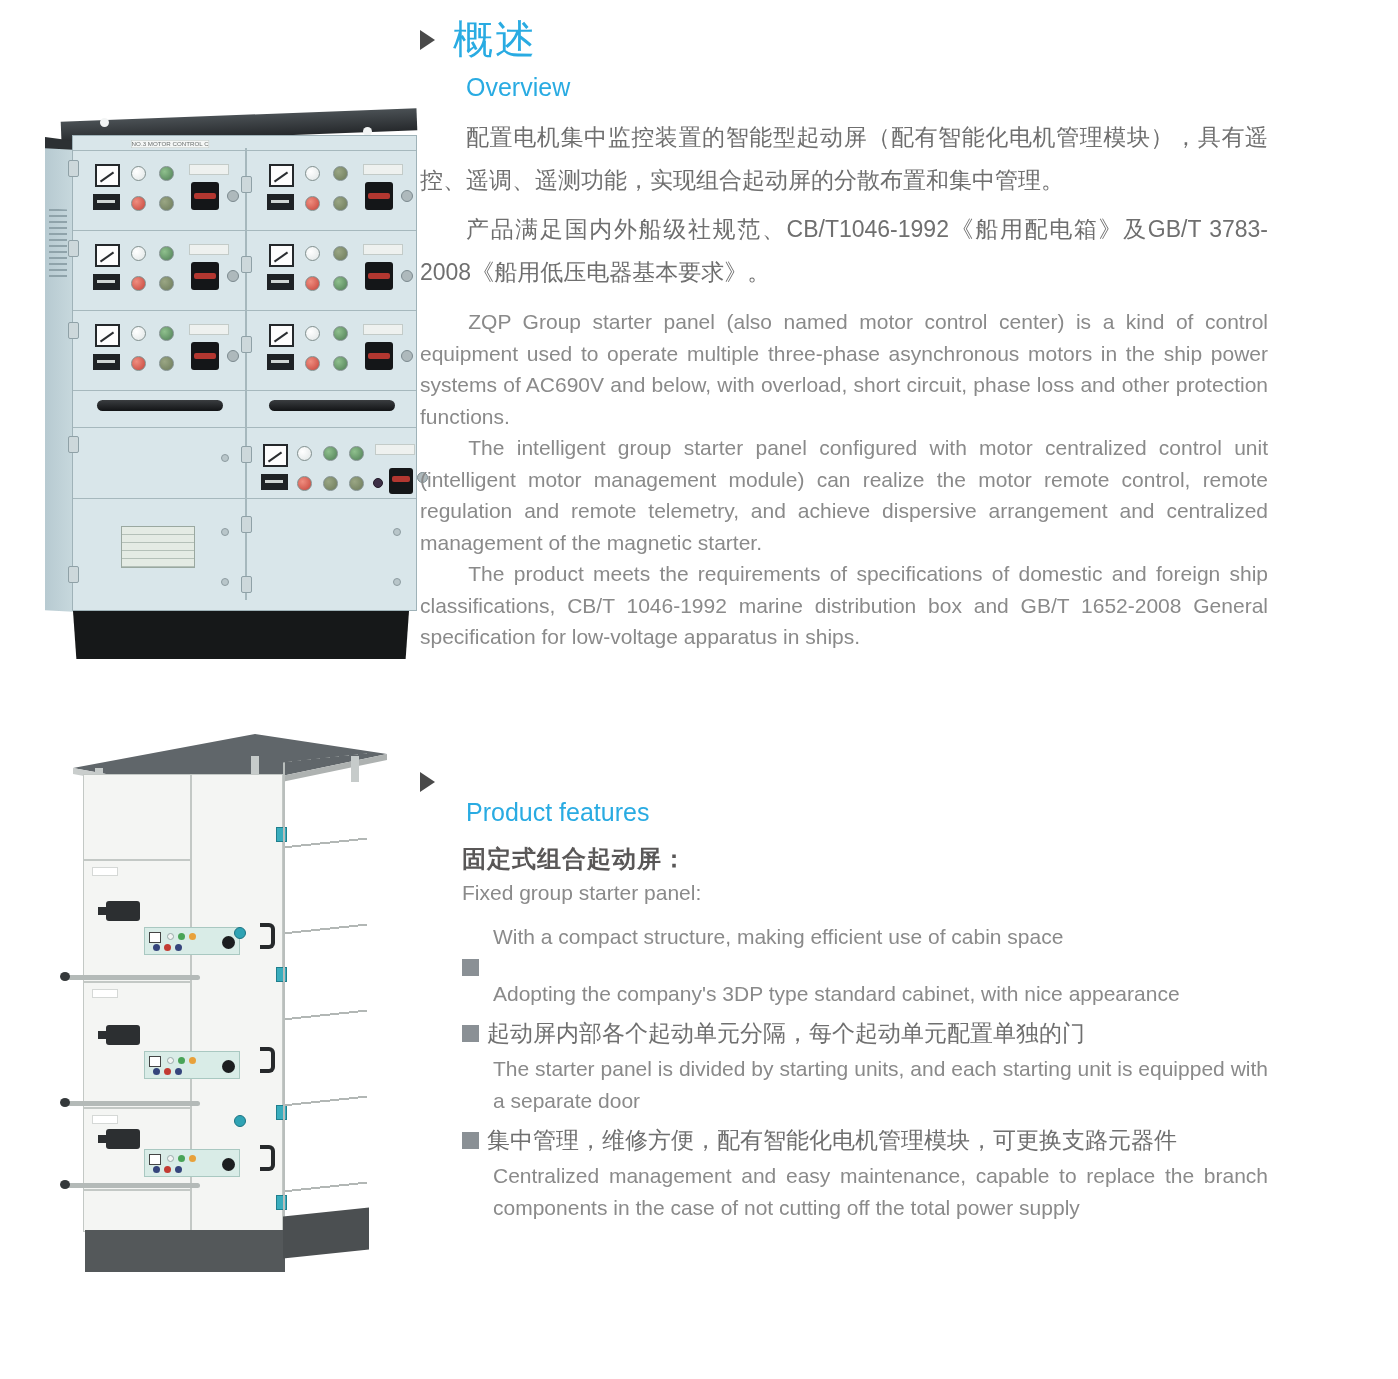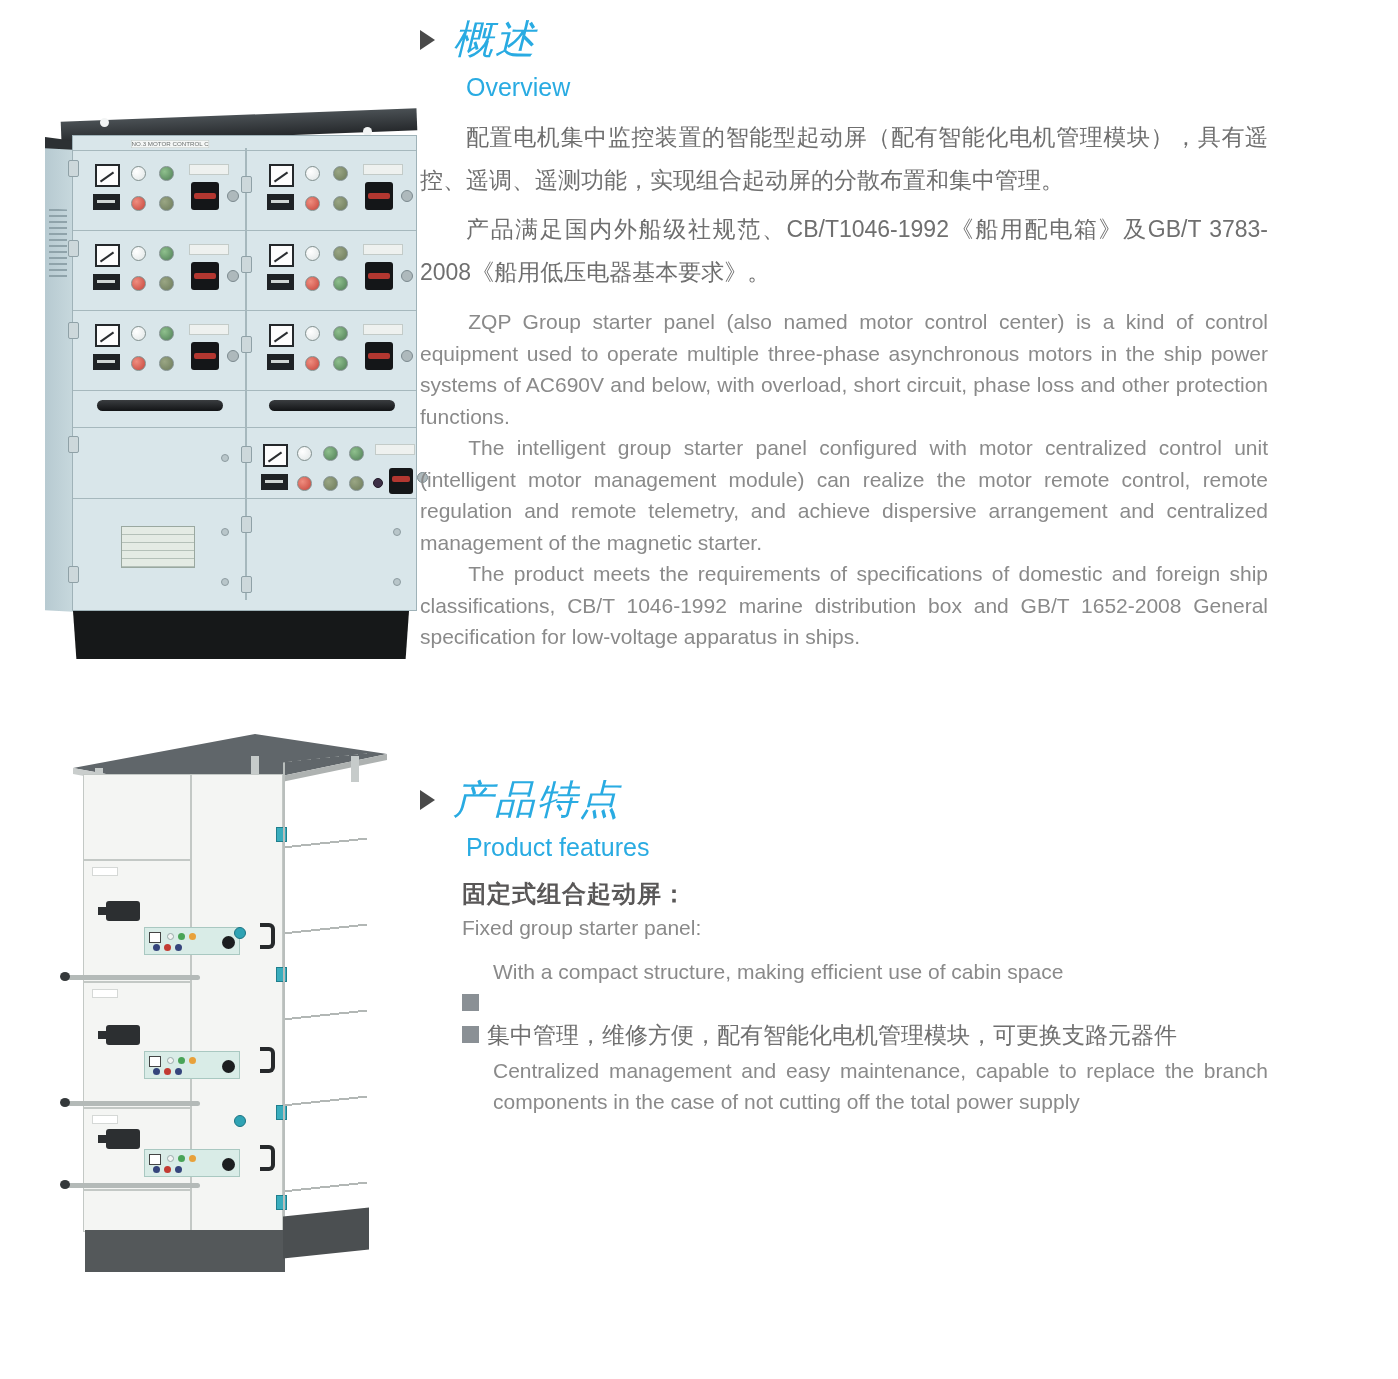--- a/index.html
+++ b/index.html
@@ -8,21 +8,21 @@
     width:1398px; height:1379px; position:relative; overflow:hidden;
     font-family:"Liberation Sans","DejaVu Sans",sans-serif;
   }
   .abs { position:absolute; }
 
   
   .right-col { position:absolute; left:420px; top:0; width:848px; }
   .sec-head { display:flex; align-items:center; gap:18px; }
   .tri { width:0; height:0; border-left:15px solid #4a4a4a;
          border-top:10px solid transparent; border-bottom:10px solid transparent; }
-  .h-cn { color:#29abe2; font-size:40px; font-weight:400; letter-spacing:2px;font-style:italic; }
+  .h-cn { color:#29abe2; font-size:40px; font-weight:400; letter-spacing:2px; }
   .h-en { color:#29abe2; font-size:25px; margin:6px 0 0 46px; }
   .cn-para { color:#6f6f6f; font-size:23px; line-height:43px; text-align:justify;
              text-indent:2em; margin-top:6px; }
   .en-para { color:#8a8a8a; font-size:21px; line-height:31.5px; text-align:justify;
              text-indent:2.3em; }
   .overview-body { margin-top:14px; }
   .sub-cn { color:#595757; font-size:24px; font-weight:bold; margin-top:16px; letter-spacing:1px; }
   .sub-en { color:#8a8a8a; font-size:21px; margin-top:6px; }
   .feat-list { margin-top:16px; }
   .feat { margin-bottom:6px; }
@@ -368,36 +368,43 @@
       <p class="cn-para">产品满足国内外船级社规范、CB/T1046-1992《船用配电箱》及GB/T 3783-2008《船用低压电器基本要求》。</p>
       <p class="en-para" style="margin-top:12px;">ZQP Group starter panel (also named motor control center) is a kind of control equipment used to operate multiple three-phase asynchronous motors in the ship power systems of AC690V and below, with overload, short circuit, phase loss and other protection functions.</p>
       <p class="en-para">The intelligent group starter panel configured with motor centralized control unit (intelligent motor management module) can realize the motor remote control, remote regulation and remote telemetry, and achieve dispersive arrangement and centralized management of the magnetic starter.</p>
       <p class="en-para">The product meets the requirements of specifications of domestic and foreign ship classifications, CB/T 1046-1992 marine distribution box and GB/T 1652-2008 General specification for low-voltage apparatus in ships.</p>
     </div>
   </section>
 
   <section class="abs" style="left:0; top:772px; width:848px;">
     <div class="sec-head">
       <span class="tri"></span>
-      <span class="h-cn">产品特点</span>
     </div>
     <div class="h-en">Product features</div>
 
     <div style="margin-left:42px;">
       <div class="sub-cn">固定式组合起动屏：</div>
       <div class="sub-en">Fixed group starter panel:</div>
 
       <div class="feat-list">
         <div class="feat">
           <div class="feat-en">With a compact structure, making efficient use of cabin space</div>
         </div>
         <div class="feat">
           <div class="feat-cn">
               <span class="sq"></span>
             </div>
+          <div class="feat-en">Adopting the company's 3DP type standard cabinet, with nice appearance</div>
+        </div>
+        <div class="feat">
+          <div class="feat-cn">
+              <span class="sq"></span>
+              <span>起动屏内部各个起动单元分隔，每个起动单元配置单独的门</span>
+            </div>
+          <div class="feat-en">The starter panel is divided by starting units, and each starting unit is equipped with a separate door</div>
         </div>
         <div class="feat">
           <div class="feat-cn">
               <span class="sq"></span>
               <span>集中管理，维修方便，配有智能化电机管理模块，可更换支路元器件</span>
             </div>
           <div class="feat-en">Centralized management and easy maintenance, capable to replace the branch components in the case of not cutting off the total power supply</div>
         </div>
       </div>
     </div>

